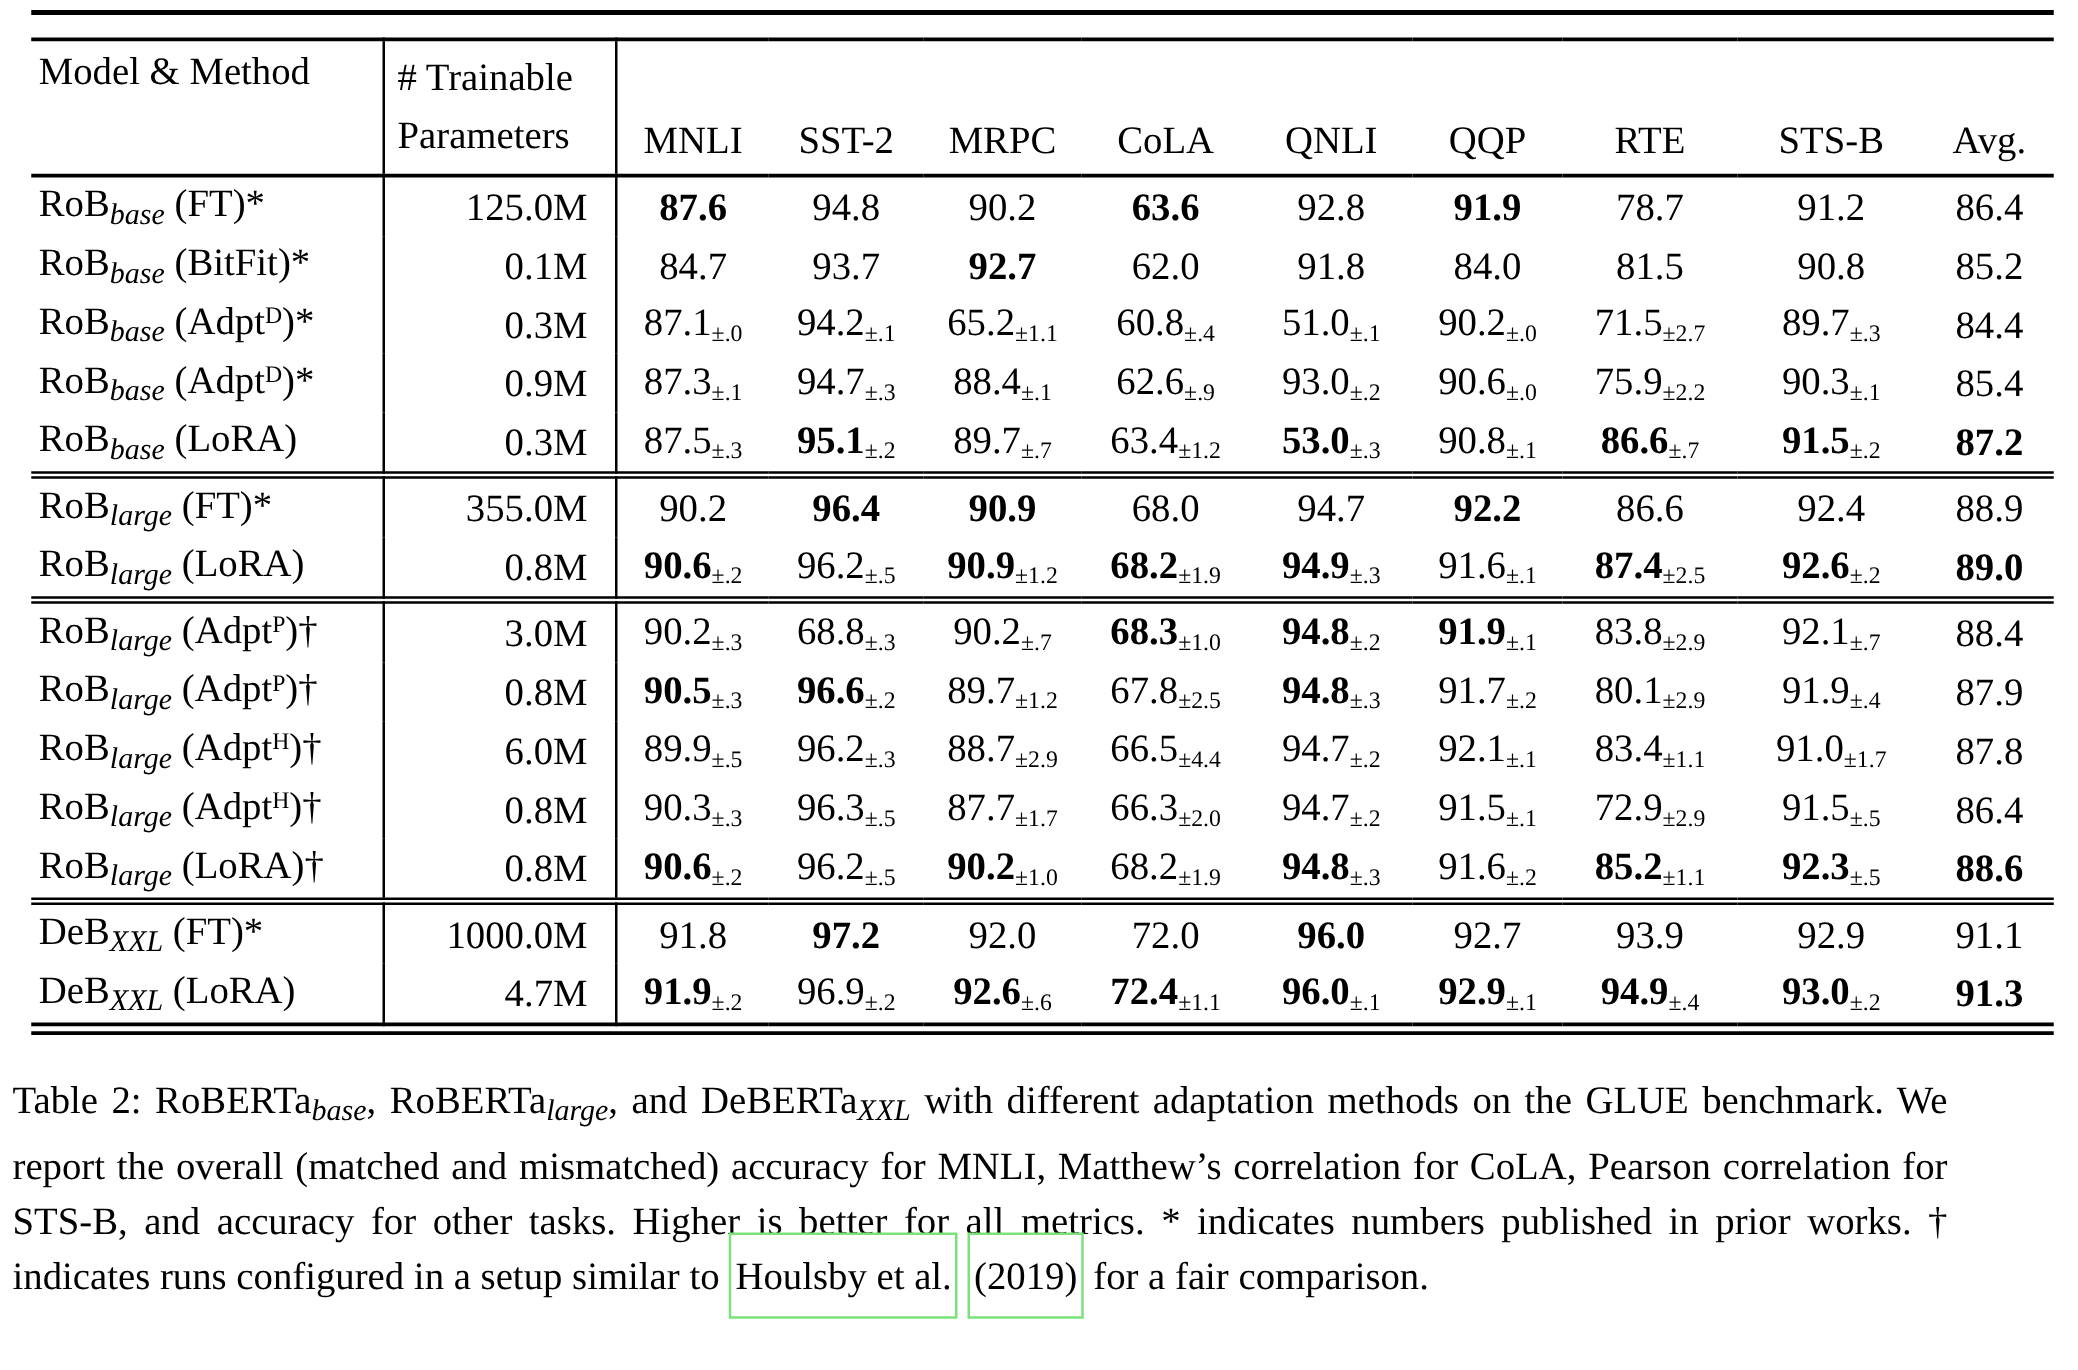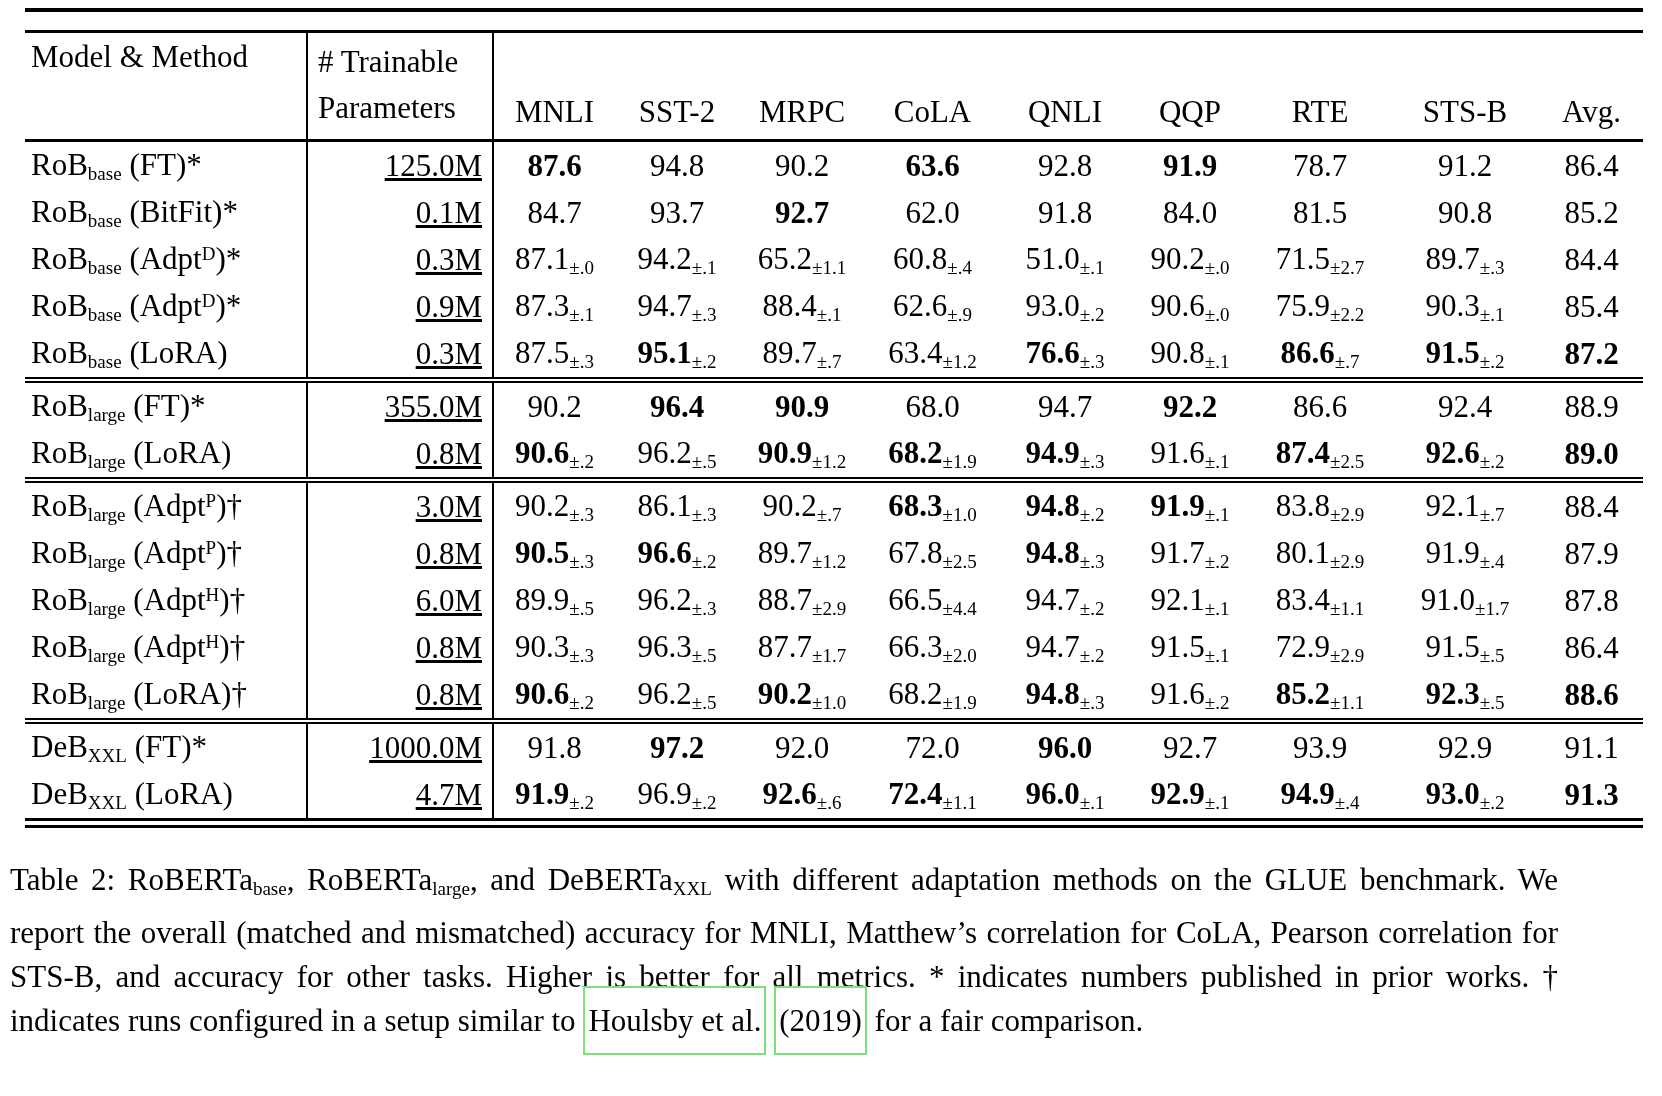--- a/index.html
+++ b/index.html
@@ -14,25 +14,25 @@
     font-size:31px;border-top:3px solid #000;border-bottom:3px solid #000;
   }
   .bottomrule{width:1618px;border-top:3px solid #000;margin-top:4px;}
   thead{border-bottom:3px solid #000;}
   th{font-weight:normal;height:97px;padding:0;margin-top:18px;}
   th.c1{text-align:left;vertical-align:top;padding:6px 0 0 6px;}
   th.c2{text-align:left;vertical-align:top;padding:6px 12px 0 10px;line-height:46px;}
   th.task{vertical-align:bottom;text-align:center;padding-bottom:9px;}
   td{height:47px;padding:0;text-align:center;line-height:1;}
   td.c1{text-align:left;padding-left:6px;}
-  td.c2{text-align:right;padding-right:10px;text-decoration:underline;}
+  td.c2{text-align:right;padding-right:22px;}
   .vr{border-right:2px solid #000;}
   tbody.sep{border-top:6px double #000;}
   .sb{font-size:19px;vertical-align:-0.25em;}
-  .subn{font-size:19px;vertical-align:-0.25em;}
+  .subn{font-size:24px;vertical-align:-0.25em;font-style:italic;}
   .supn{font-size:19px;vertical-align:0.45em;}
   .bv{font-weight:bold;}
   .caption{
     margin-left:-15px;margin-top:30px;width:1548px;
     font-size:31px;line-height:44px;text-align:justify;
   }
   .linkbox{
     border:2px solid #7be27b;padding:15px 3px;display:inline;
   }
 </style>
@@ -126,21 +126,21 @@
           <td><span>90.3</span><span class="sb">±.1</span></td>
           <td><span>85.4</span></td>
         </tr>
         <tr>
           <td class="c1 vr"><span>RoB</span><span class="subn">base</span><span> (LoRA)</span></td>
           <td class="c2 vr">0.3M</td>
           <td><span>87.5</span><span class="sb">±.3</span></td>
           <td><span class="bv">95.1</span><span class="sb">±.2</span></td>
           <td><span>89.7</span><span class="sb">±.7</span></td>
           <td><span>63.4</span><span class="sb">±1.2</span></td>
-          <td><span class="bv">76.6</span><span class="sb">±.3</span></td>
+          <td><span class="bv">53.0</span><span class="sb">±.3</span></td>
           <td><span>90.8</span><span class="sb">±.1</span></td>
           <td><span class="bv">86.6</span><span class="sb">±.7</span></td>
           <td><span class="bv">91.5</span><span class="sb">±.2</span></td>
           <td><span class="bv">87.2</span></td>
         </tr>
       </tbody>
       <tbody class="sep">
         <tr>
           <td class="c1 vr"><span>RoB</span><span class="subn">large</span><span> (FT)*</span></td>
           <td class="c2 vr">355.0M</td>
@@ -166,21 +166,21 @@
           <td><span class="bv">87.4</span><span class="sb">±2.5</span></td>
           <td><span class="bv">92.6</span><span class="sb">±.2</span></td>
           <td><span class="bv">89.0</span></td>
         </tr>
       </tbody>
       <tbody class="sep">
         <tr>
           <td class="c1 vr"><span>RoB</span><span class="subn">large</span><span> (Adpt</span><span class="supn">P</span><span>)†</span></td>
           <td class="c2 vr">3.0M</td>
           <td><span>90.2</span><span class="sb">±.3</span></td>
-          <td><span>86.1</span><span class="sb">±.3</span></td>
+          <td><span>68.8</span><span class="sb">±.3</span></td>
           <td><span>90.2</span><span class="sb">±.7</span></td>
           <td><span class="bv">68.3</span><span class="sb">±1.0</span></td>
           <td><span class="bv">94.8</span><span class="sb">±.2</span></td>
           <td><span class="bv">91.9</span><span class="sb">±.1</span></td>
           <td><span>83.8</span><span class="sb">±2.9</span></td>
           <td><span>92.1</span><span class="sb">±.7</span></td>
           <td><span>88.4</span></td>
         </tr>
         <tr>
           <td class="c1 vr"><span>RoB</span><span class="subn">large</span><span> (Adpt</span><span class="supn">P</span><span>)†</span></td>

